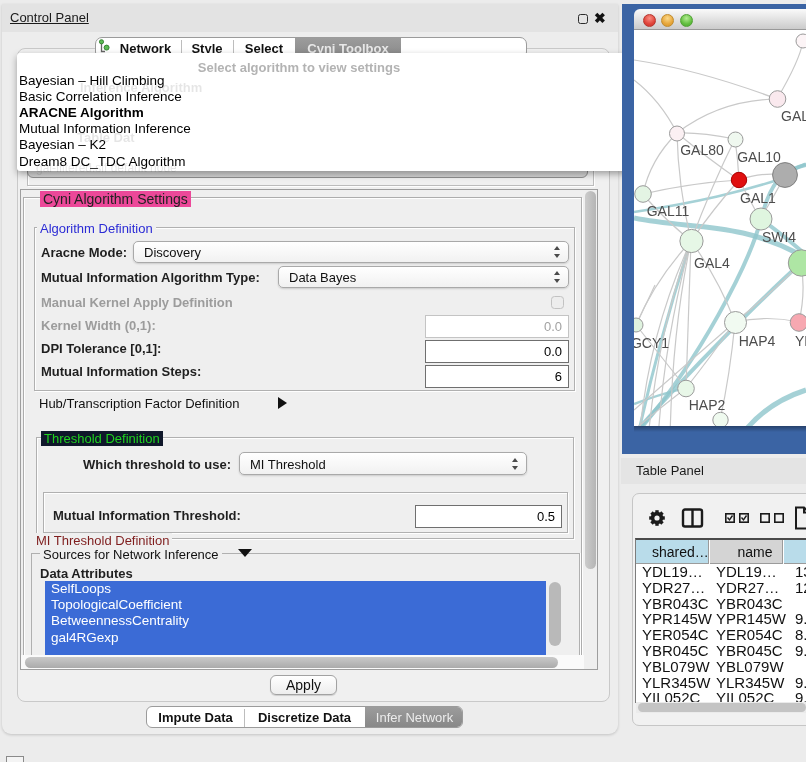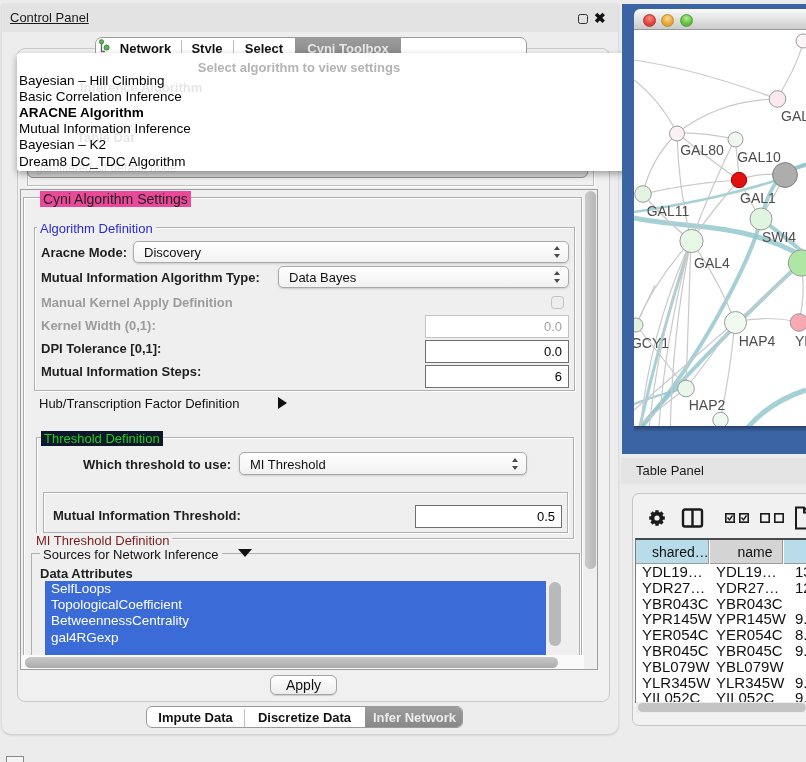--- a/index.html
+++ b/index.html
@@ -123,21 +123,21 @@
 <div class="abs" style="left:584px; top:190px; width:13px; height:479px; background:#efefef;"></div>
 <div class="abs" style="left:585px; top:191px; width:11px; height:378px; background:linear-gradient(90deg,#cccccc,#b5b5b5); border-radius:6px;"></div>
 
 <div class="abs" style="left:270px; top:675px; width:67px; height:20px; background:linear-gradient(#ffffff,#ededed); border:1px solid #a2a2a2; border-radius:6px; box-shadow:0 1px 1px rgba(0,0,0,0.15); text-align:center; line-height:18px; font-size:14px; color:#111;">Apply</div>
 
 <div class="abs" id="bottabs" style="left:146px; top:706px; width:317px; height:22px; background:#fff; border:1px solid #9b9b9b; border-radius:6px; overflow:hidden;">
   <div class="abs" style="left:97px; top:2px; width:1px; height:18px; background:#bdbdbd;"></div>
   <div class="abs" style="left:218px; top:0; width:99px; height:22px; background:linear-gradient(#9c9c9c,#868686);"></div>
   <div class="abs" style="left:0; top:0; width:97px; height:22px; line-height:21px; font-size:13px; font-weight:600; color:#111; text-align:center;">Impute Data</div>
   <div class="abs" style="left:97px; top:0; width:121px; height:22px; line-height:21px; font-size:13px; font-weight:600; color:#111; text-align:center;">Discretize Data</div>
-  <div class="abs" style="left:218px; top:0; width:99px; height:22px; line-height:21px; font-size:13px; font-weight:700; color:#ececec; text-align:center;">Infer Network</div>
+  <div class="abs" style="left:218px; top:0; width:99px; height:22px; line-height:21px; font-size:13px; font-weight:400; color:#ececec; text-align:center;">Infer Network</div>
 </div>
 
 <div class="abs" style="left:6px; top:756px; width:18px; height:12px; border:1.8px solid #8a8a8a; background:#f4f4f4;"></div>
 
 <div class="abs" style="left:622px; top:4px; width:184px; height:450px; background:#3B64A4;"></div>
 <div class="abs" style="left:634px; top:426px; width:172px; height:6px; background:linear-gradient(rgba(0,0,0,0.35),rgba(0,0,0,0));"></div>
 
 <div class="abs" style="left:634px; top:9px; width:172px; height:21px; background:linear-gradient(#fafafa,#cbcbcb); border-bottom:1px solid #999; border-radius:6px 0 0 0;"></div>
 <div class="abs" style="left:643px; top:14px; width:13px; height:13px; border-radius:50%; background:radial-gradient(circle at 50% 30%, #f98d82 0%, #e0443a 60%, #c9332b 100%); border:0.5px solid #b5362e;"></div>
 <div class="abs" style="left:661px; top:14px; width:13px; height:13px; border-radius:50%; background:radial-gradient(circle at 50% 30%, #fbd98a 0%, #e7a63a 60%, #d4922c 100%); border:0.5px solid #c08b2d;"></div>

